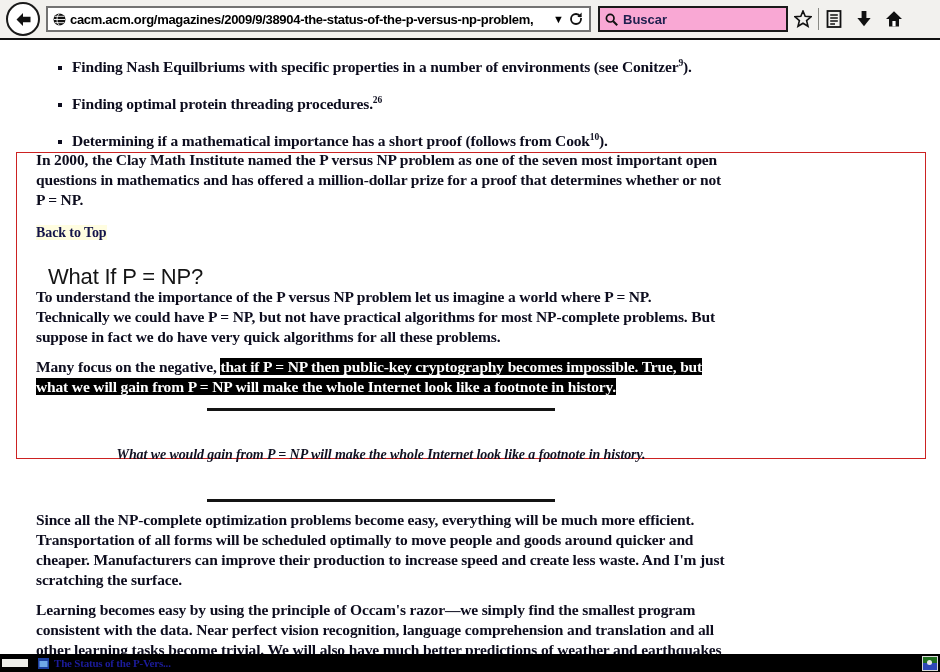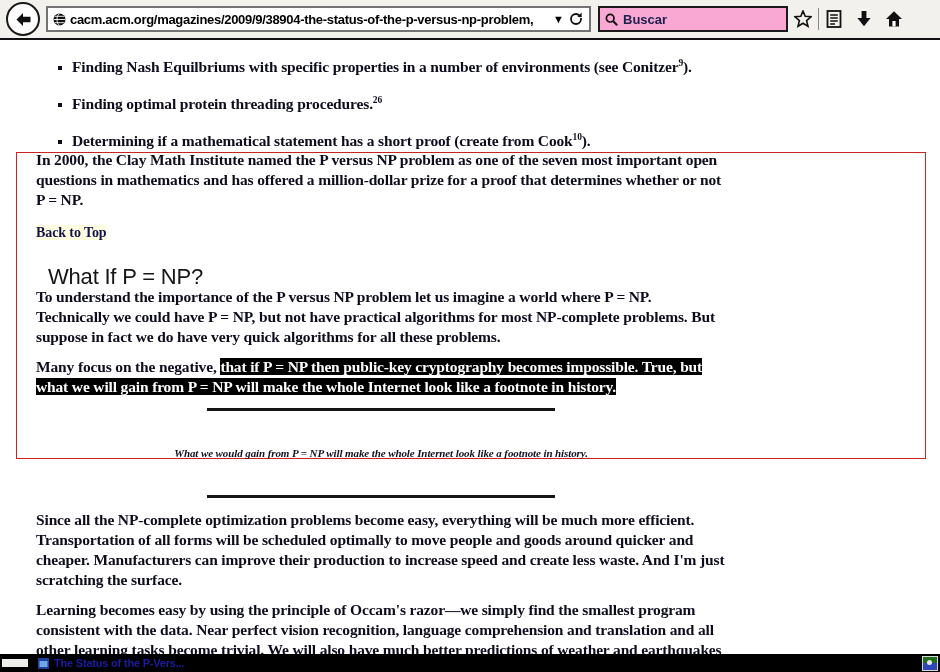--- a/index.html
+++ b/index.html
@@ -218,21 +218,21 @@
     -webkit-box-decoration-break: clone;
   }
 
   .pullquote-rule {
     width: 348px;
     height: 3px;
     background: #141414;
     margin: 0 auto;
   }
   .pullquote-text {
-    font-size: 11px;
+    font-size: 14px;
     font-weight: 700;
     font-style: italic;
     color: #101020;
     text-align: center;
     letter-spacing: -0.1px;
     white-space: nowrap;
   }
 
   
   #taskbar {
@@ -257,21 +257,21 @@
     display: flex;
     align-items: center;
     flex: 0 0 auto;
   }
   #taskbar-task-icon {
     width: 11px; height: 11px;
     margin-right: 5px;
     flex: 0 0 auto;
   }
   #taskbar-task-label {
-    font-family: Liberation Sans, sans-serif;
+    font-family: Liberation Serif, serif;
     font-size: 11px;
     font-weight: 700;
     color: #1c1c9c;
     white-space: nowrap;
     letter-spacing: -0.2px;
   }
   #taskbar-tray {
     margin-left: auto;
     display: flex;
     align-items: center;
@@ -368,21 +368,21 @@
 <div id="page">
 
   <ul class="bullets content-col" style="top:10px;">
     <li>
       <span>Finding Nash Equilbriums with specific properties in a number of environments (see Conitzer</span><sup>9</sup><span>).</span>
     </li>
     <li>
       <span>Finding optimal protein threading procedures.</span><sup>26</sup><span></span>
     </li>
     <li>
-      <span>Determining if a mathematical statement has a short proof (create from Cook</span><sup>10</sup><span>).</span>
+      <span>Determining if a mathematical importance has a short proof (follows from Cook</span><sup>10</sup><span>).</span>
     </li>
   </ul>
 
   <div id="red-box"></div>
 
   <p class="body content-col" style="top:110px;">In 2000, the Clay Math Institute named the P versus NP problem as one of the seven most important open questions in mathematics and has offered a million-dollar prize for a proof that determines whether or not P = NP.</p>
 
   <div class="content-col" style="top:183px;">
     <a class="link-backtotop" href="#">Back to Top</a>
   </div>

